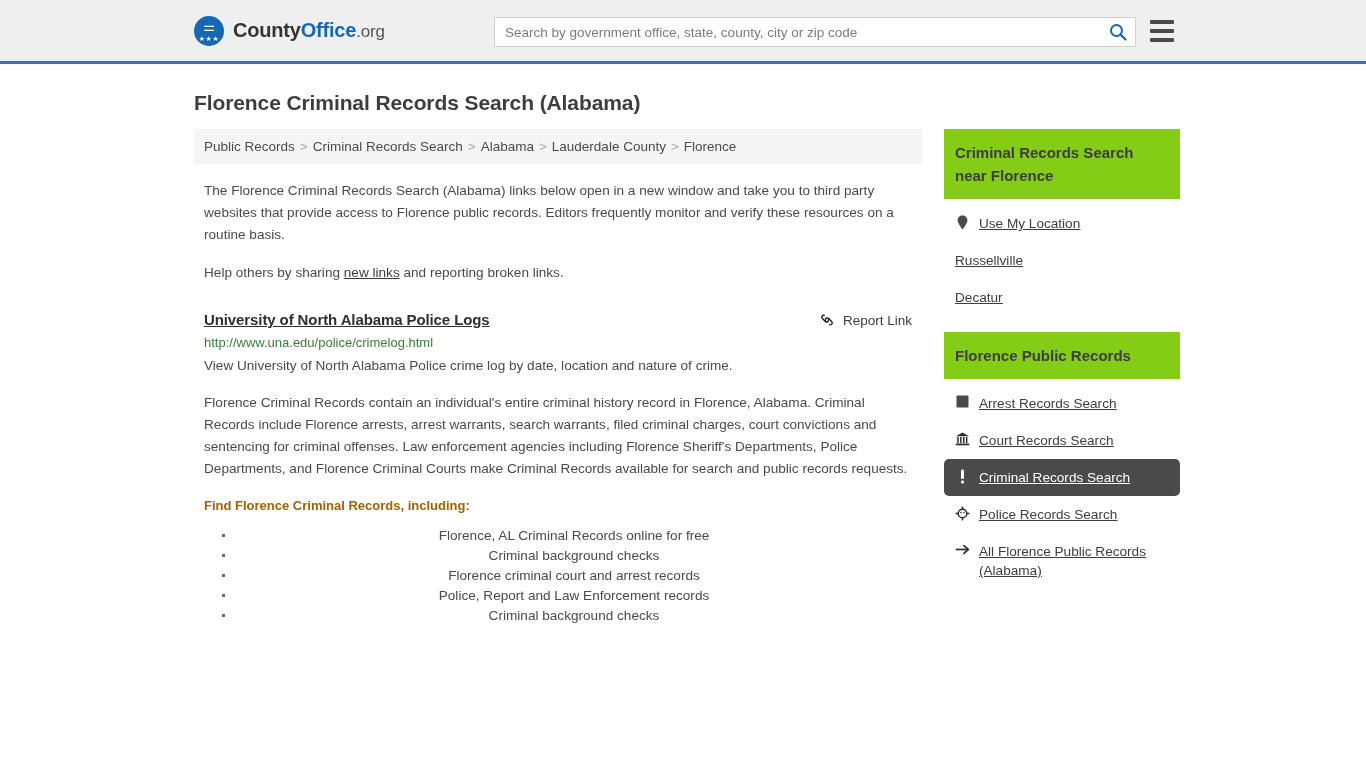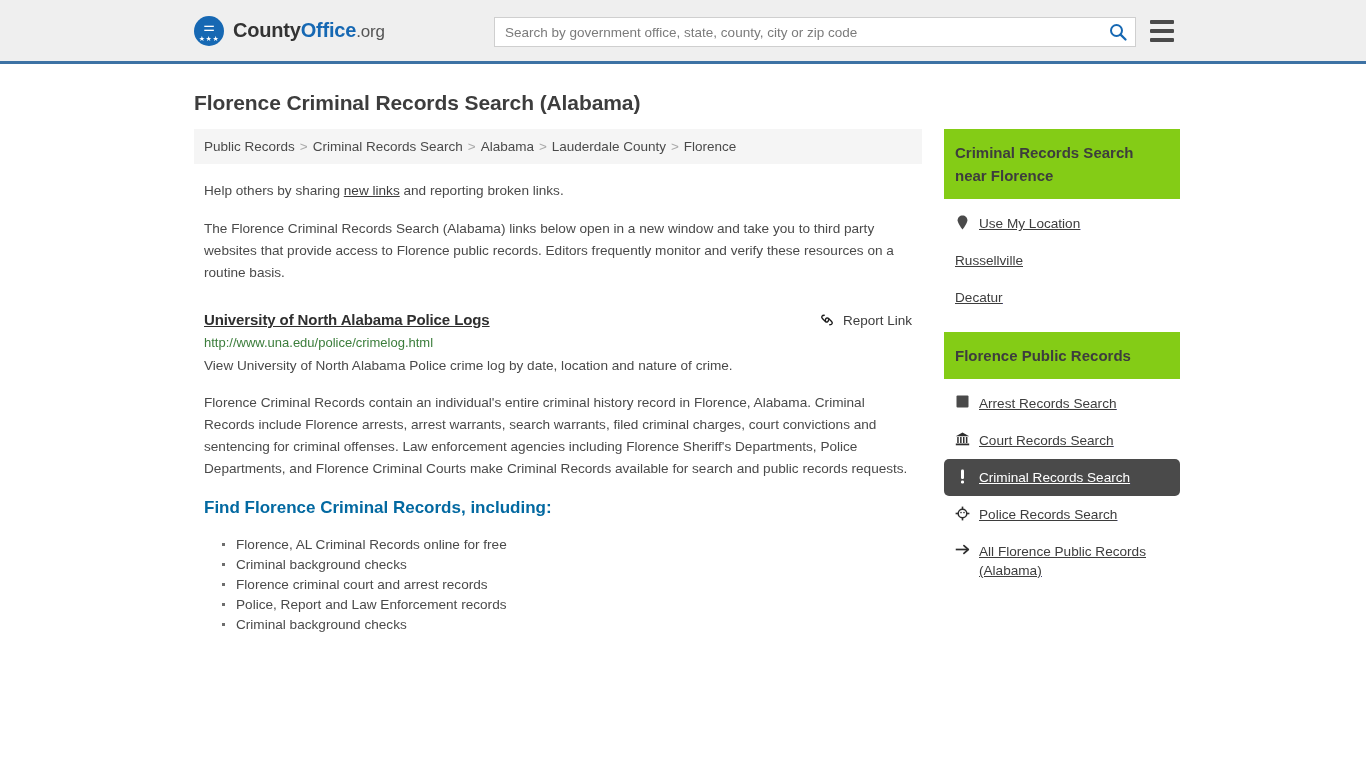--- a/index.html
+++ b/index.html
@@ -204,29 +204,30 @@
   .section-head {
     background: #f5f5f5;
     padding: 13px 10px;
     font-size: 15px;
     font-weight: bold;
     color: #3d3d3d;
     margin-top: 35px;
   }
   .section-body { padding: 0 10px; }
   .sub-head {
-    font-size: 17px;
+    font-size: 13px;
     font-weight: bold;
-    color: #0369a1;
+    color: #a16207;
     margin-top: 18px;
   }
   ul.bullets {
     margin: 10px 0 0 0;
     padding-left: 32px;
     list-style: none;
+    text-align: center;
   }
   ul.bullets li {
     font-size: 13.6px;
     color: #4a4a4a;
     line-height: 20px;
     position: relative;
   }
   ul.bullets li::before {
     content: "";
     position: absolute;
@@ -314,22 +315,22 @@
 
   <div class="columns">
 
     <div class="col-main">
 
       <div class="breadcrumb">
         <a href="#">Public Records</a><span class="sep">&gt;</span><a href="#">Criminal Records Search</a><span class="sep">&gt;</span><a href="#">Alabama</a><span class="sep">&gt;</span><a href="#">Lauderdale County</a><span class="sep">&gt;</span><span class="current">Florence</span>
       </div>
 
       <div class="intro-block">
+        <p class="para">The Florence Criminal Records Search (Alabama) links below open in a new window and take you to third party websites that provide access to Florence public records. Editors frequently monitor and verify these resources on a routine basis.</p>
         <p class="para"><span>Help others by sharing </span><a class="inline-link" href="#">new links</a><span> and reporting broken links.</span></p>
-        <p class="para">The Florence Criminal Records Search (Alabama) links below open in a new window and take you to third party websites that provide access to Florence public records. Editors frequently monitor and verify these resources on a routine basis.</p>
       </div>
 
       <div class="result">
         <div class="result-head">
           <a class="result-title" href="#">University of North Alabama Police Logs</a>
           <a class="report-link" href="#">
             <span>
               <svg width="16" height="16" viewBox="0 0 16 16">
                 <path d="M5.2 3.2 C3.0 3.2 2.0 5.0 3.4 6.4 L6.4 9.4 C7.8 10.8 9.6 9.8 9.6 7.6" fill="none" stroke="#1c1c1c" stroke-width="1.4" stroke-linecap="round"></path>
                 <path d="M10.8 12.8 C13.0 12.8 14.0 11.0 12.6 9.6 L9.6 6.6 C8.2 5.2 6.4 6.2 6.4 8.4" fill="none" stroke="#1c1c1c" stroke-width="1.4" stroke-linecap="round"></path>

